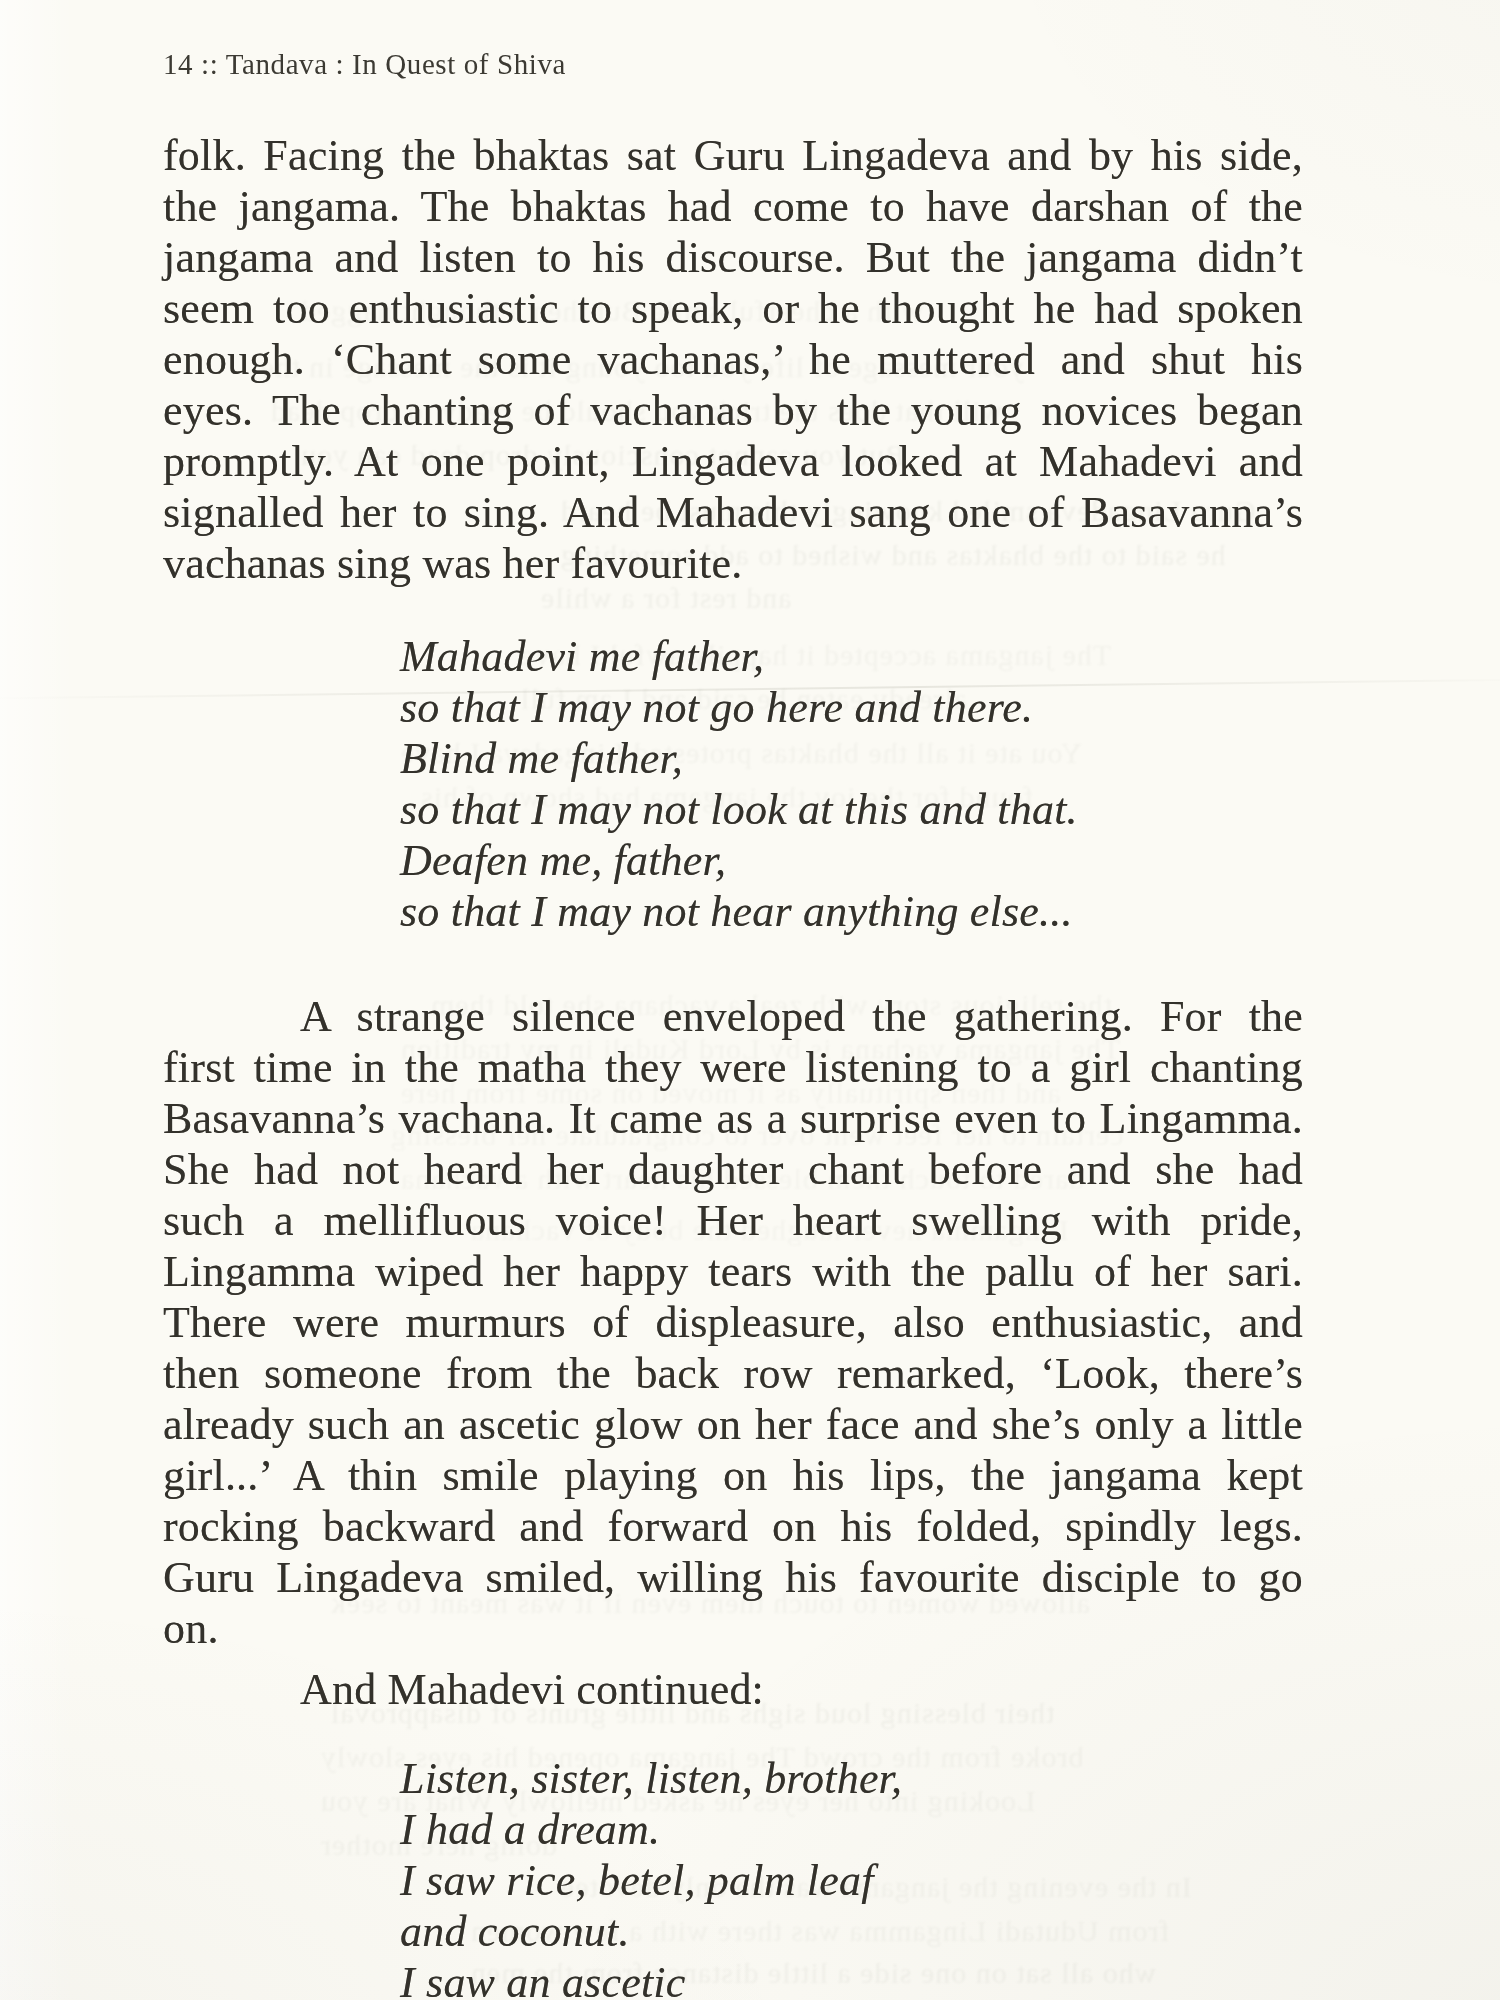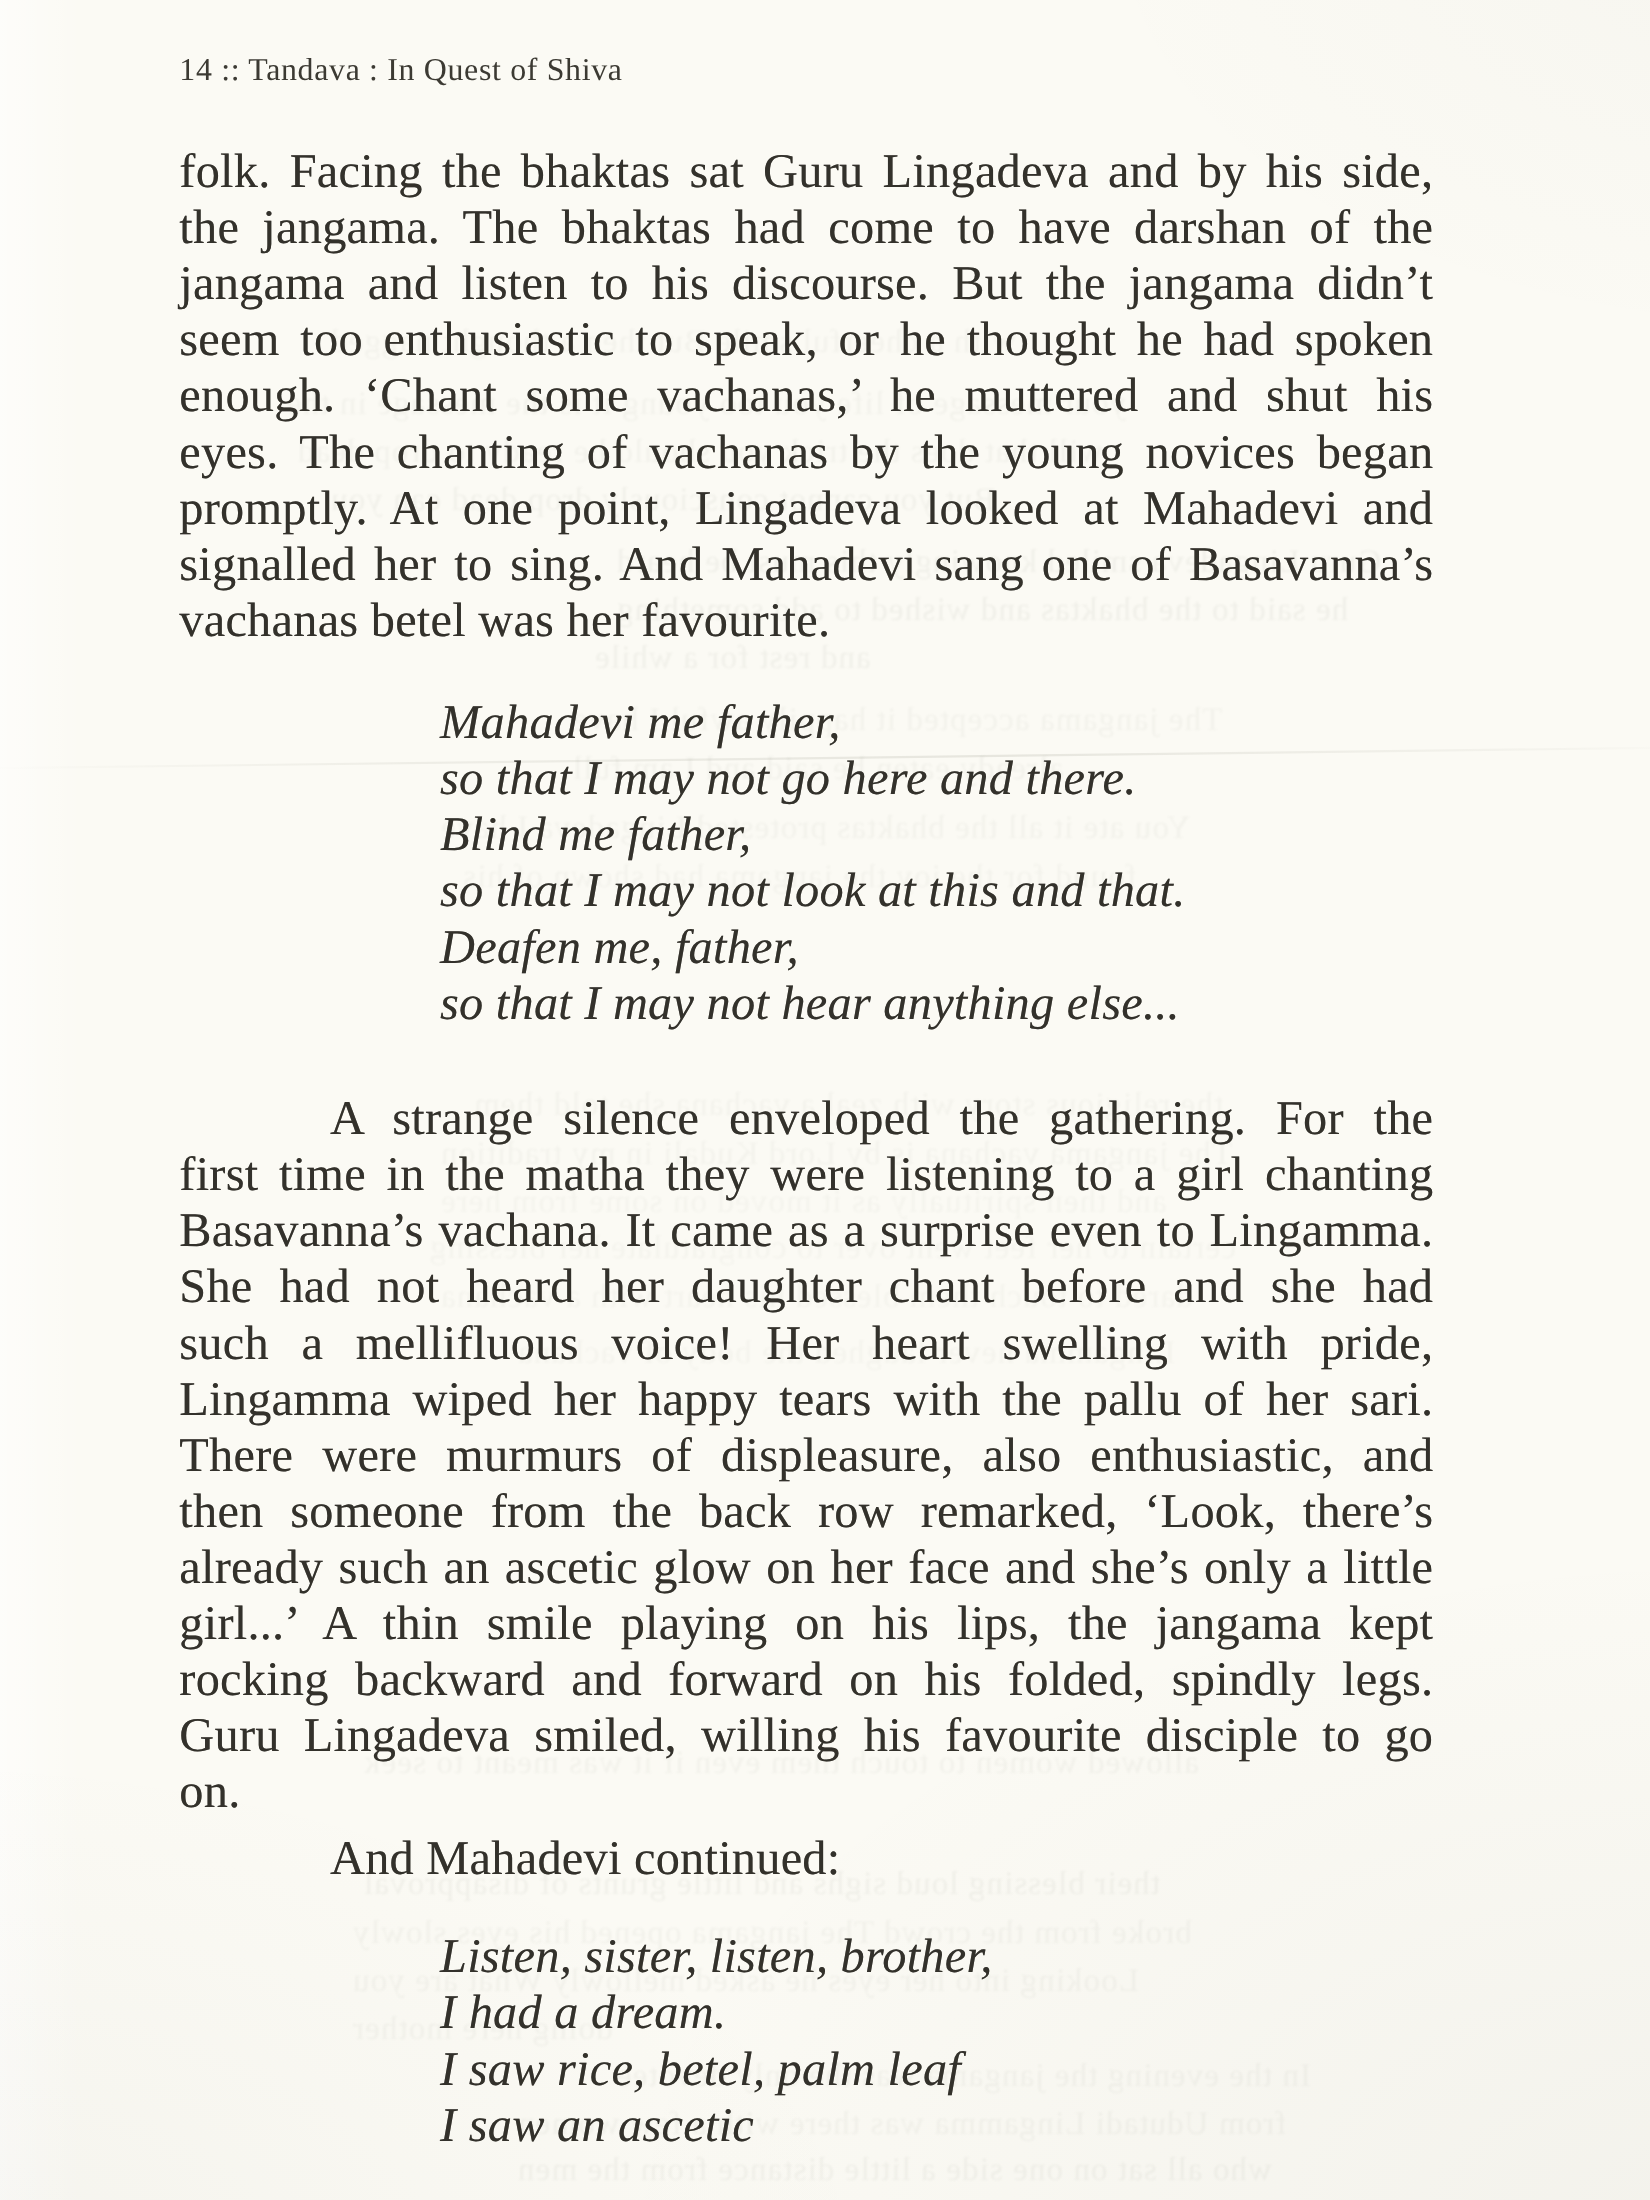--- a/index.html
+++ b/index.html
@@ -98,21 +98,21 @@
     <div class="text-block">
         <div class="block prose b0">
           <div class="line">folk. Facing the bhaktas sat Guru Lingadeva and by his side,</div>
           <div class="line">the jangama. The bhaktas had come to have darshan of the</div>
           <div class="line">jangama and listen to his discourse. But the jangama didn’t</div>
           <div class="line">seem too enthusiastic to speak, or he thought he had spoken</div>
           <div class="line">enough. ‘Chant some vachanas,’ he muttered and shut his</div>
           <div class="line">eyes. The chanting of vachanas by the young novices began</div>
           <div class="line">promptly. At one point, Lingadeva looked at Mahadevi and</div>
           <div class="line">signalled her to sing. And Mahadevi sang one of Basavanna’s</div>
-          <div class="line para-end">vachanas betel was her favourite.</div>
+          <div class="line para-end">vachanas sing was her favourite.</div>
         </div>
         <div class="block verse b1">
           <div class="line">Mahadevi me father,</div>
           <div class="line">so that I may not go here and there.</div>
           <div class="line">Blind me father,</div>
           <div class="line">so that I may not look at this and that.</div>
           <div class="line">Deafen me, father,</div>
           <div class="line">so that I may not hear anything else...</div>
         </div>
         <div class="block prose b2">
@@ -130,17 +130,18 @@
           <div class="line">Guru Lingadeva smiled, willing his favourite disciple to go</div>
           <div class="line para-end">on.</div>
         </div>
         <div class="block prose b3">
           <div class="line para-end first-indent">And Mahadevi continued:</div>
         </div>
         <div class="block verse b4">
           <div class="line">Listen, sister, listen, brother,</div>
           <div class="line">I had a dream.</div>
           <div class="line">I saw rice, betel, palm leaf</div>
+          <div class="line">and coconut.</div>
           <div class="line">I saw an ascetic</div>
         </div>
       </div>
   </div>
 </div>
 
 </body></html>

